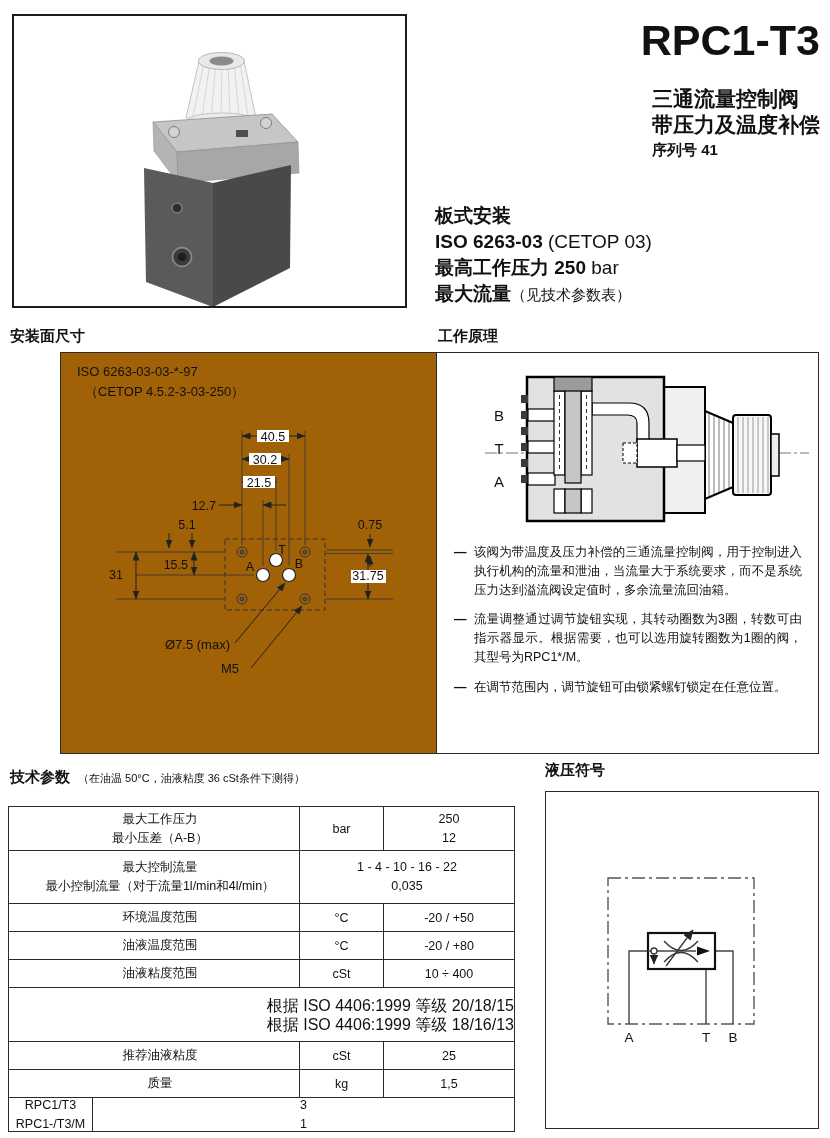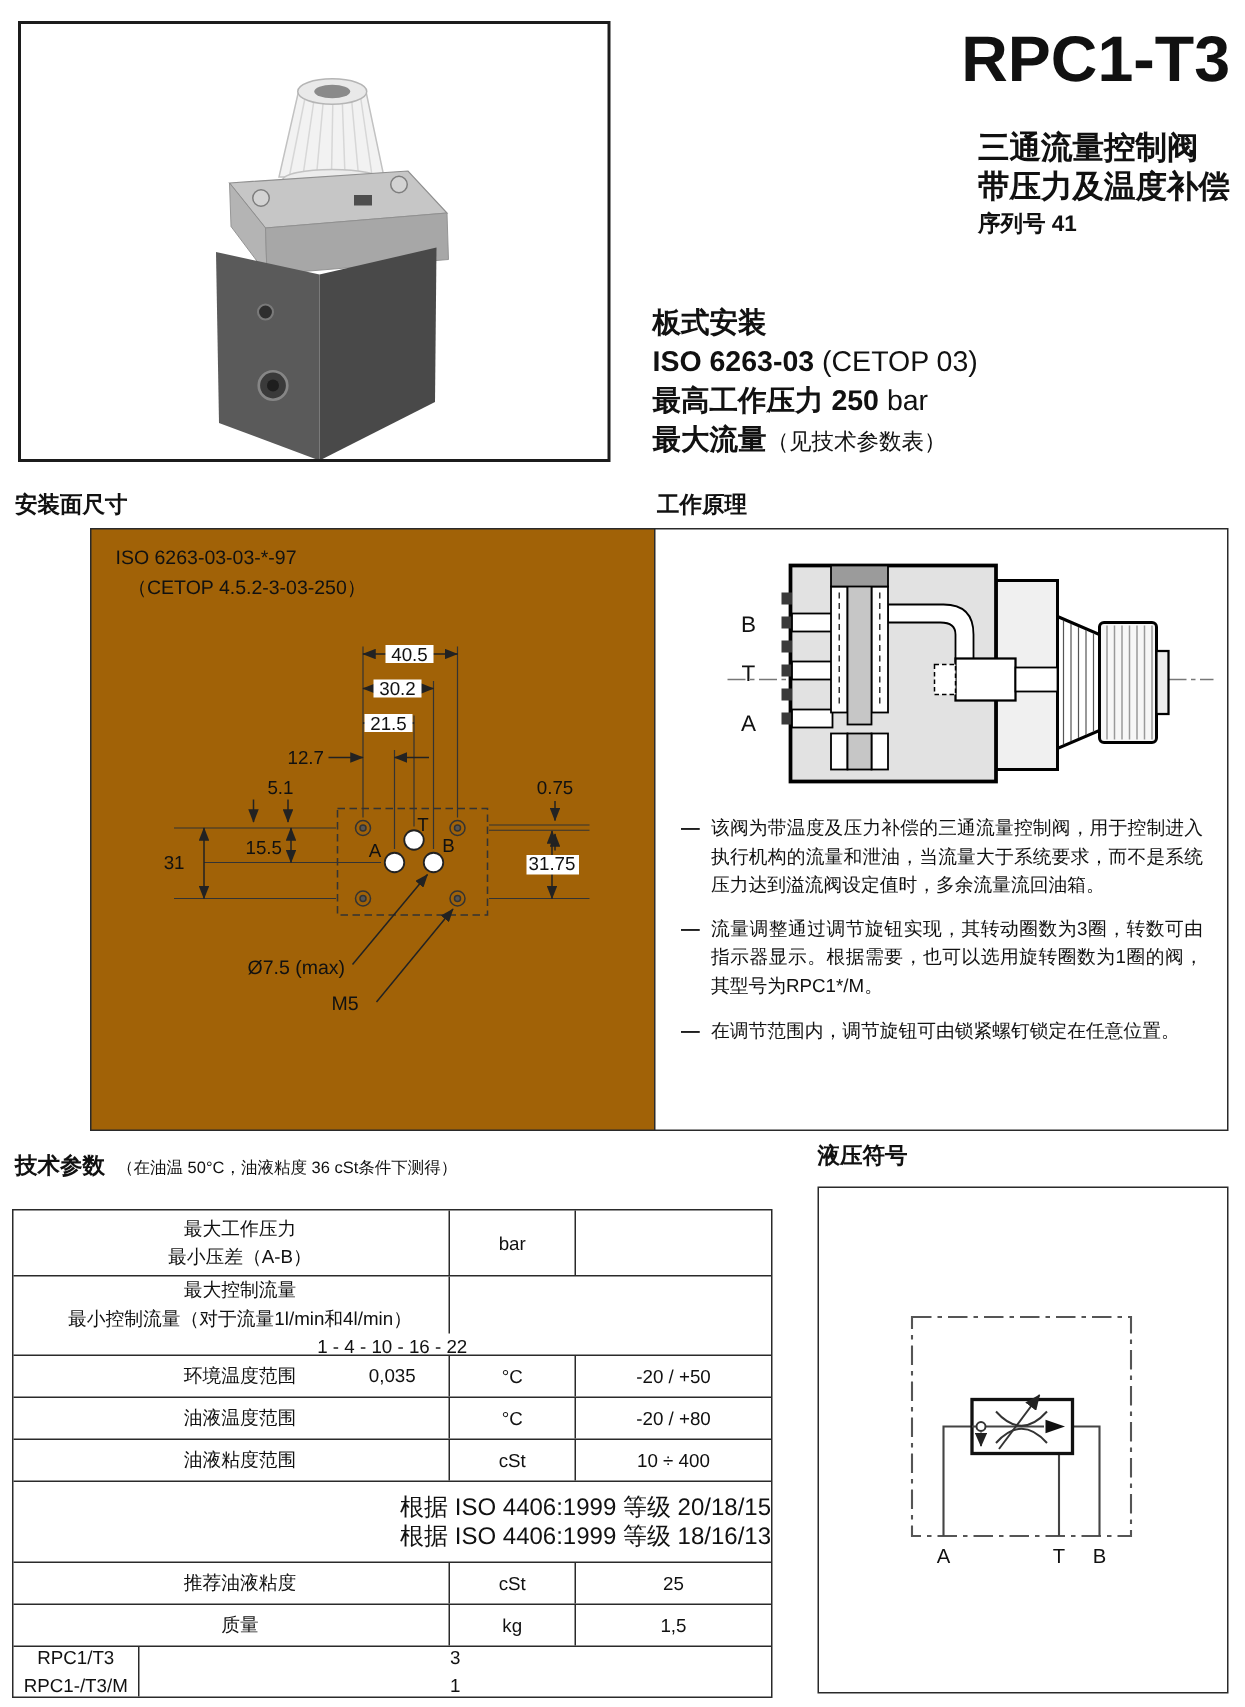--- a/index.html
+++ b/index.html
@@ -39,21 +39,21 @@
 
   
   .tech-table{position:absolute;left:8px;top:806px;width:505px;border:1.4px solid #2a2a2a;background:#fff;font-size:12.5px;}
   .trow{display:flex;border-bottom:1px solid #2a2a2a;box-sizing:border-box;}
   .trow:last-child{border-bottom:none;}
   .cell{display:flex;flex-direction:column;justify-content:center;box-sizing:border-box;}
   .c-label{width:291px;padding-left:12px;border-right:1px solid #2a2a2a;align-items:center;}
   .c-unit{width:84px;border-right:1px solid #2a2a2a;align-items:center;text-align:center;}
   .c-val{flex:1;align-items:center;text-align:center;}
   .c-merge{flex:1;padding-left:10px;align-items:flex-end;font-size:16px;}
-  .h44{height:44px;} .h53{height:53px;flex-direction:column;} .h28{height:28px;} .h54{height:54px;} .h33{height:33px;}
+  .h44{height:44px;} .h53{height:53px;} .h28{height:28px;} .h54{height:54px;} .h33{height:33px;}
   .ln{line-height:19px;}
 </style>
 </head>
 <body>
 
 <div class="photo-frame">
   <svg width="391" height="290" viewBox="0 0 391 290">
 
     <polygon points="185,45 230,45 242,102 172,102" fill="#f2f2f2" stroke="#c2c2c2" stroke-width="1"></polygon>
     <g stroke="#d7d7d7" stroke-width="1">
@@ -276,20 +276,24 @@
   <span class="tech-note">（在油温 50°C，油液粘度 36 cSt条件下测得）</span>
 </div>
 
 <div class="tech-table">
   <div class="trow h44">
     <div class="cell c-label">
         <span class="ln">最大工作压力</span>
         <span class="ln">最小压差（A-B）</span>
       </div>
     <div class="cell c-unit">bar</div>
+    <div class="cell c-val">
+        <span class="ln">250</span>
+        <span class="ln">12</span>
+      </div>
   </div>
   <div class="trow h53">
     <div class="cell c-label">
         <span class="ln">最大控制流量</span>
         <span class="ln">最小控制流量（对于流量1l/min和4l/min）</span>
       </div>
     <div class="cell c-val">
         <span class="ln">1 - 4 - 10 - 16 - 22</span>
         <span class="ln">0,035</span>
       </div>

